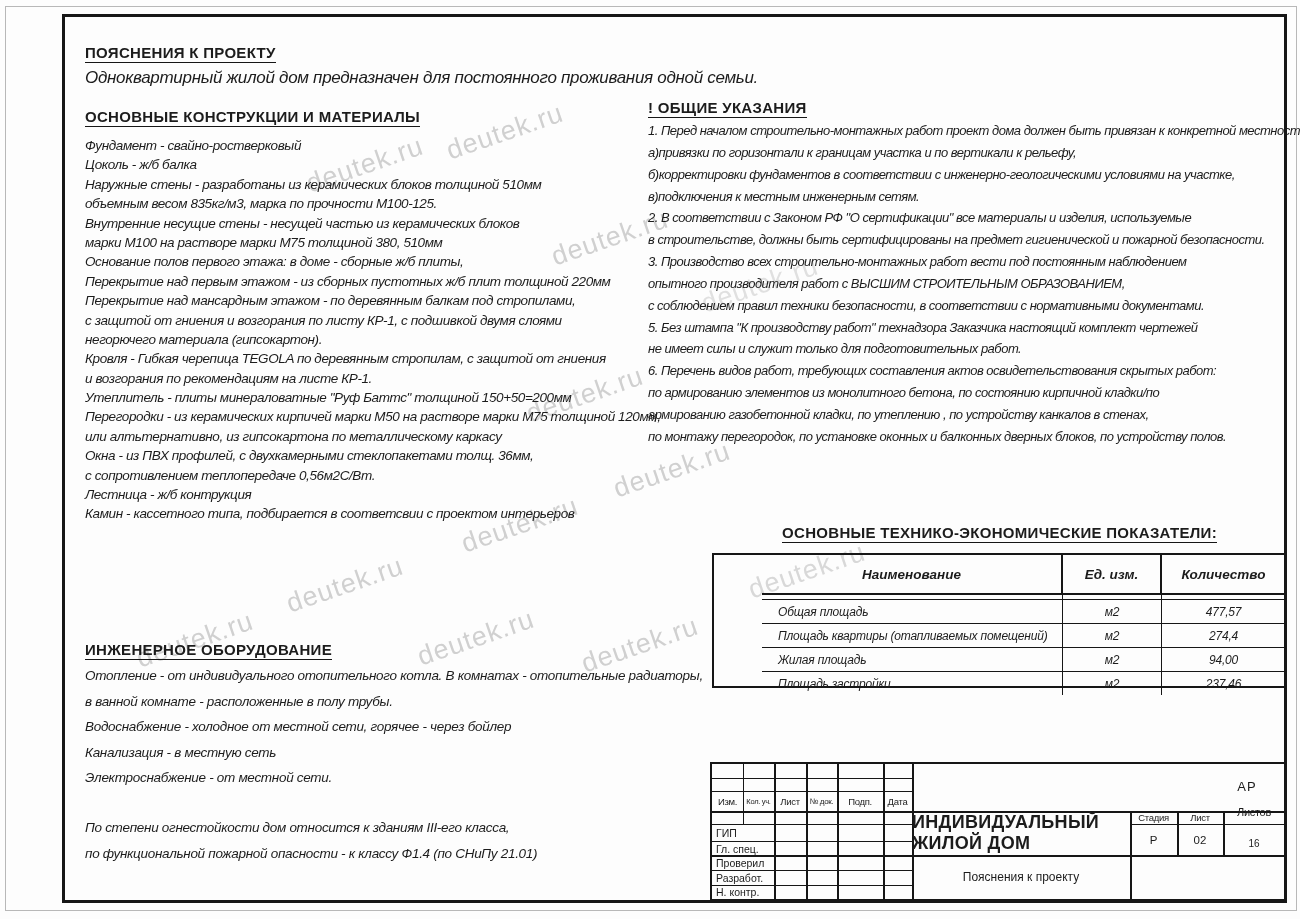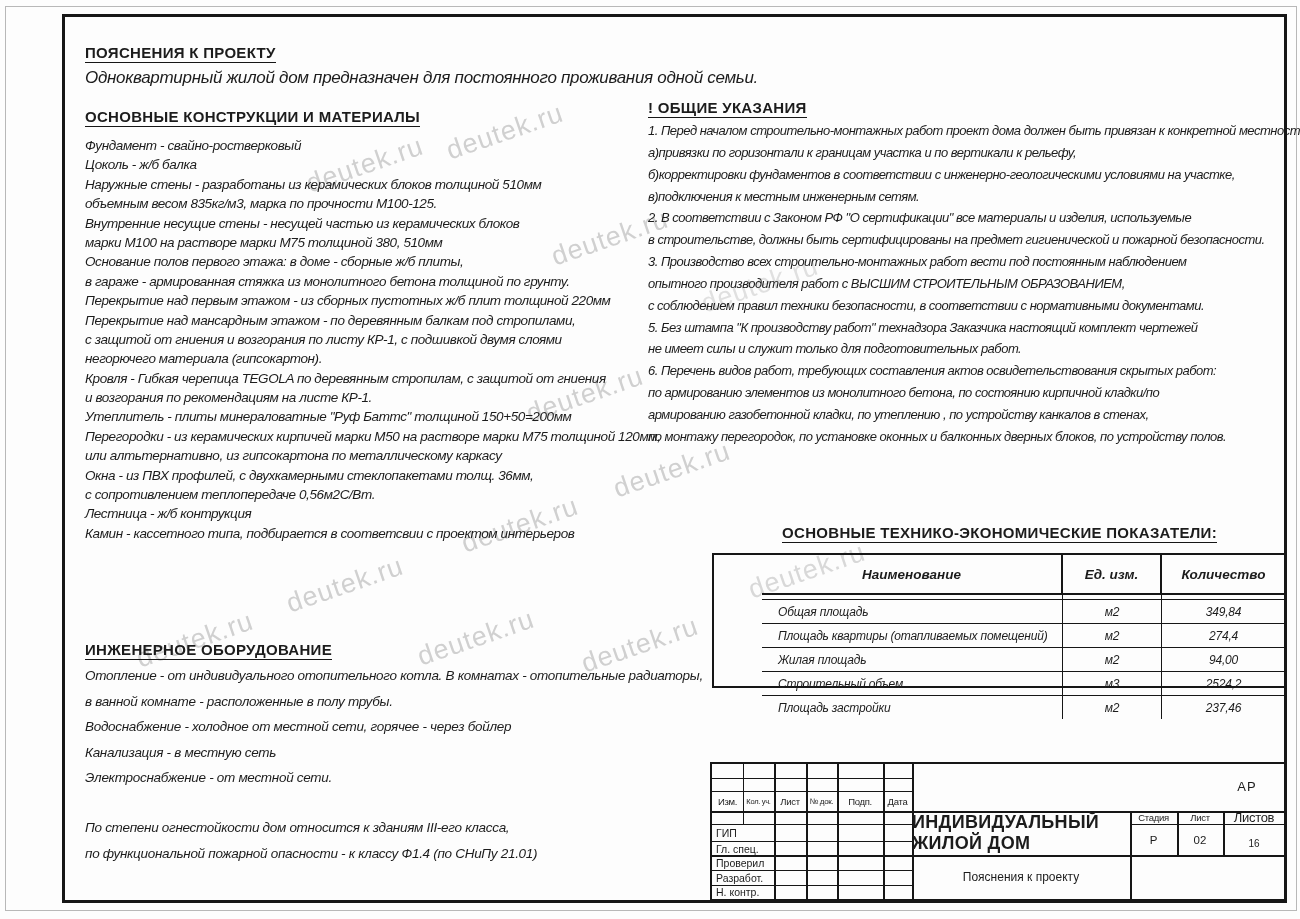--- a/index.html
+++ b/index.html
@@ -78,21 +78,20 @@
     <span class="hd">ОСНОВНЫЕ КОНСТРУКЦИИ И МАТЕРИАЛЫ</span>
   </div>
   <div class="sec mat" style="left:85px;top:136px">
     <div class="ln">Фундамент - свайно-ростверковый</div>
     <div class="ln">Цоколь - ж/б балка</div>
     <div class="ln">Наружные стены - разработаны  из керамических блоков толщиной 510мм</div>
     <div class="ln">объемным весом 835кг/м3, марка по прочности М100-125.</div>
     <div class="ln">Внутренние несущие стены - несущей частью из керамических блоков</div>
     <div class="ln">марки М100 на растворе марки М75 толщиной 380, 510мм</div>
     <div class="ln">Основание полов первого этажа: в доме - сборные ж/б плиты,</div>
-    <div class="ln">в гараже - армированная стяжка из монолитного бетона толщиной по грунту.</div>
     <div class="ln">Перекрытие над первым этажом - из сборных пустотных ж/б плит толщиной 220мм</div>
     <div class="ln">Перекрытие над мансардным этажом - по деревянным балкам под стропилами,</div>
     <div class="ln">с защитой от гниения и возгорания по листу КР-1, с подшивкой двумя слоями</div>
     <div class="ln">негорючего материала (гипсокартон).</div>
     <div class="ln">Кровля - Гибкая черепица TEGOLA по деревянным стропилам, с защитой от гниения</div>
     <div class="ln">и возгорания по рекомендациям на листе КР-1.</div>
     <div class="ln">Утеплитель  - плиты минераловатные "Руф Баттс" толщиной 150+50=200мм</div>
     <div class="ln">Перегородки -  из керамических кирпичей марки М50 на растворе марки М75 толщиной 120мм,</div>
     <div class="ln">или алтьтернативно, из гипсокартона по металлическому каркасу</div>
     <div class="ln">Окна - из ПВХ профилей, с двухкамерными стеклопакетами толщ. 36мм,</div>
@@ -147,36 +146,31 @@
       <div class="tc">Количество</div>
     </div>
     <div class="trow tep-gap">
       <div class="tc"></div>
         <div class="tc"></div>
         <div class="tc"></div>
     </div>
     <div class="trow drow">
       <div class="tc tc-name">Общая площадь</div>
       <div class="tc tc-c">м2</div>
-      <div class="tc tc-c">349,84</div>
+      <div class="tc tc-c">477,57</div>
     </div>
     <div class="trow drow">
       <div class="tc tc-name">Площадь квартиры (отапливаемых помещений)</div>
       <div class="tc tc-c">м2</div>
       <div class="tc tc-c">274,4</div>
     </div>
     <div class="trow drow">
       <div class="tc tc-name">Жилая площадь</div>
       <div class="tc tc-c">м2</div>
       <div class="tc tc-c">94,00</div>
-    </div>
-    <div class="trow drow">
-      <div class="tc tc-name">Строительный объем</div>
-      <div class="tc tc-c">м3</div>
-      <div class="tc tc-c">2524,2</div>
     </div>
     <div class="trow drow">
       <div class="tc tc-name">Площадь застройки</div>
       <div class="tc tc-c">м2</div>
       <div class="tc tc-c">237,46</div>
     </div>
   </div>
 
   <div class="tb">
 
@@ -210,19 +204,19 @@
     <div class="role" style="top:63px">ГИП</div>
     <div class="role" style="top:79px">Гл. спец.</div>
     <div class="role" style="top:93px">Проверил</div>
     <div class="role" style="top:108px">Разработ.</div>
     <div class="role" style="top:122px">Н. контр.</div>
 
     <div class="center" style="left:505px;top:0;width:60px;height:45px;font-size:13px;letter-spacing:1px">АР</div>
     <div class="center" style="left:200px;top:47px;width:218px;height:44px;font-size:18px;font-weight:600;letter-spacing:.3px">ИНДИВИДУАЛЬНЫЙ ЖИЛОЙ ДОМ</div>
     <div class="celllab" style="left:418px;top:47px;width:47px;height:13px;font-size:9.5px">Стадия</div>
     <div class="celllab" style="left:465px;top:47px;width:46px;height:13px;font-size:9.5px">Лист</div>
-    <div class="celllab" style="left:511px;top:47px;width:62px;height:13px;font-size:13px">Листов</div>
+    <div class="celllab" style="left:511px;top:41px;width:62px;height:13px;font-size:11px">Листов</div>
     <div class="center" style="left:418px;top:60px;width:47px;height:31px;font-size:11.5px">Р</div>
     <div class="center" style="left:465px;top:60px;width:46px;height:31px;font-size:11.5px">02</div>
     <div class="center" style="left:511px;top:60px;width:62px;height:39px;font-size:10px">16</div>
     <div class="center" style="left:200px;top:91px;width:218px;height:44px;font-size:12px">Пояснения к проекту</div>
   </div>
 </div>
 
 </body></html>

